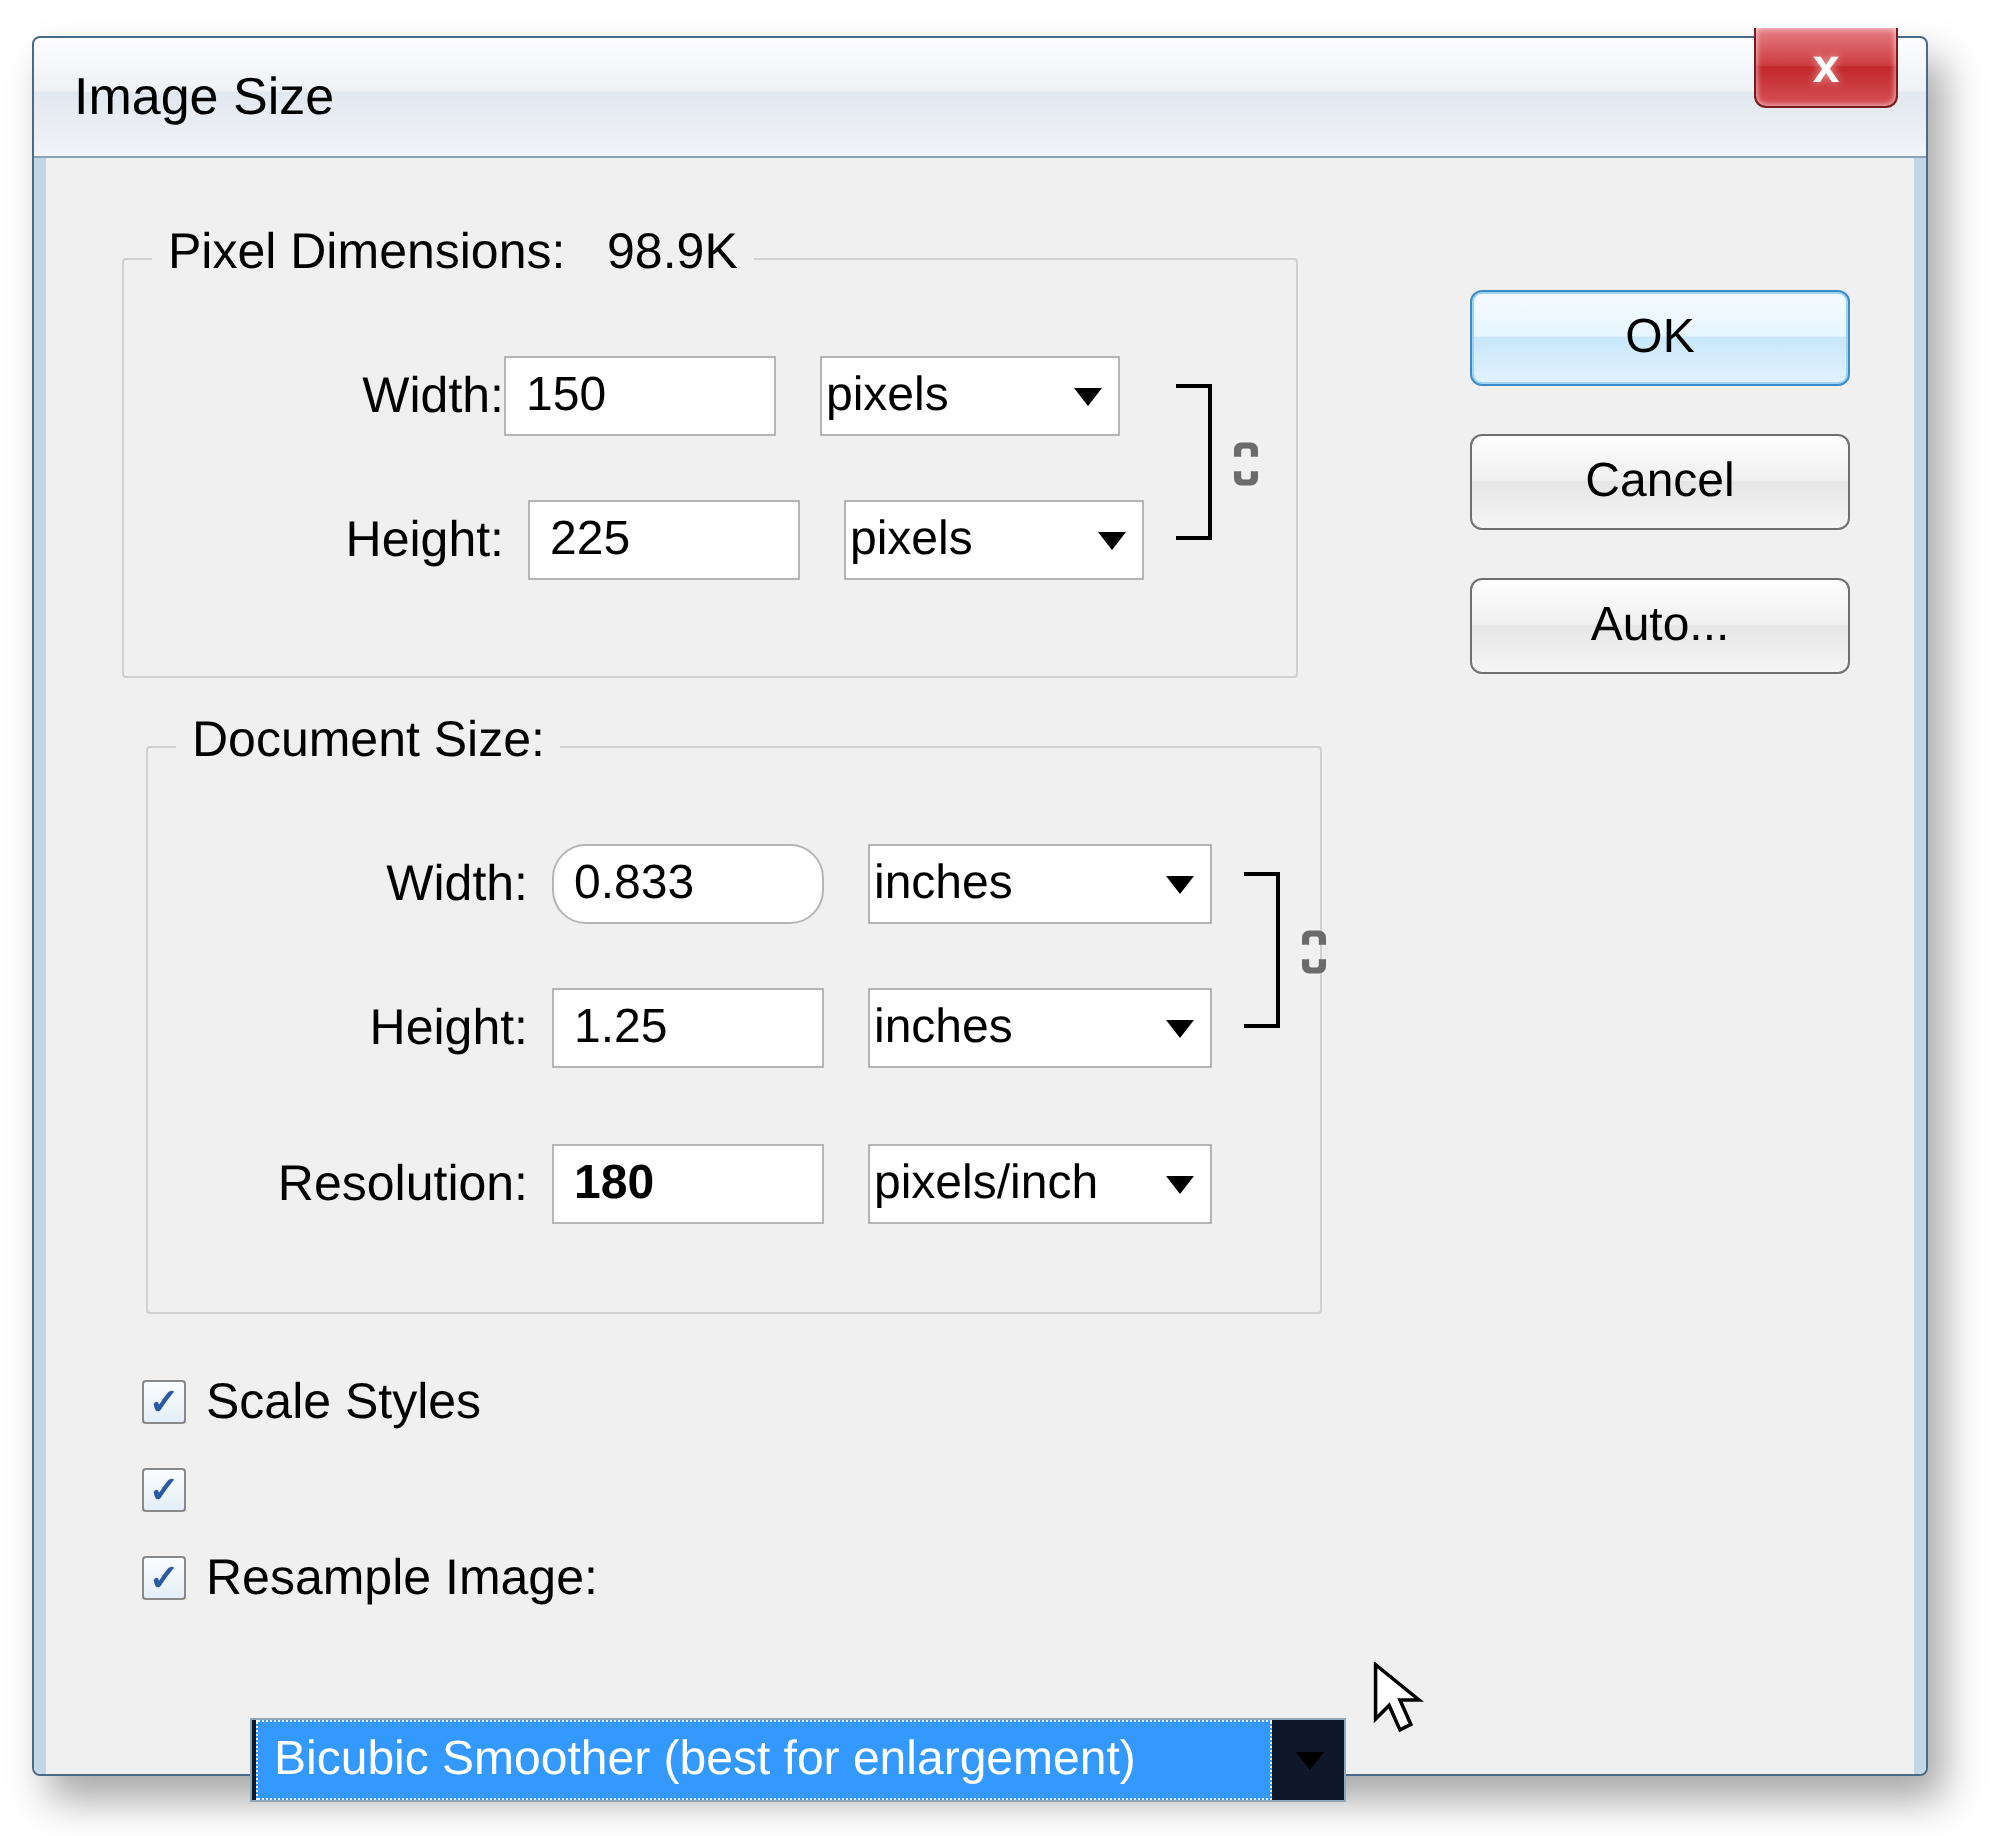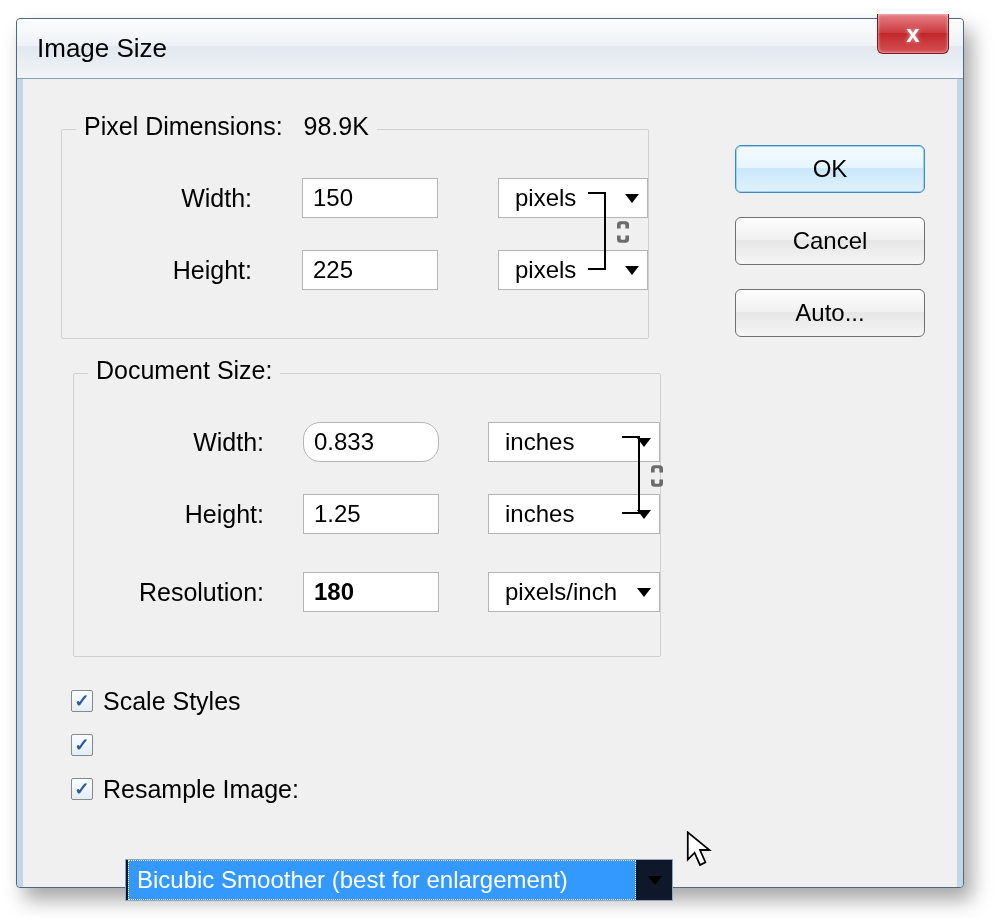--- a/index.html
+++ b/index.html
@@ -74,31 +74,31 @@
   .group {
     position:absolute; border:1px solid #d0d0d0; border-radius:2px;
   }
   .group .legend {
     position:absolute; left:14px; top:-18px; background:#f0f0f0;
     padding:0 8px; font-size:25px; color:#000; white-space:nowrap;
   }
   .g1 { left:28px; top:30px; width:588px; height:210px; }
   .g2 { left:40px; top:274px; width:588px; height:284px; }
 
-  .row { position:absolute; height:44px; display:flex; align-items:center;justify-content:space-between; }
+  .row { position:absolute; height:44px; display:flex; align-items:center; }
   .lbl { font-size:25px; color:#000; text-align:right; }
   .num-input {
     width:136px; height:40px; font-size:24px; padding:4px 10px;
     border:1px solid #b5b5b5; background:#fff; color:#000;
   }
   .num-input.sm { width:136px; }
   .sel {
     height:40px; border:1px solid #b5b5b5; background:#fff;
     display:flex; align-items:center; justify-content:space-between;
-    padding:0 8px 0 16px; font-size:24px; color:#000;
+    padding:0 8px 0 2px; font-size:24px; color:#000;
     cursor:default;
   }
   .sel .tri {
     width:0;height:0;border-left:7px solid transparent;border-right:7px solid transparent;
     border-top:9px solid #000; margin-left:10px;
   }
 
   
   .bracket {
     position:absolute; border-right:2px solid #000;
@@ -175,21 +175,21 @@
 
         <div class="group g1">
           <div class="legend">
             <span>Pixel Dimensions:</span>
             &nbsp;
             <span>98.9K</span>
           </div>
 
           <div class="row" style="left:0; top:46px; width:100%;">
             <div class="lbl" style="width:190px;">Width:</div>
-            <input class="num-input" style="margin-left: 12px;" value="150">
+            <input class="num-input" style="" value="150">
             <div class="sel" style="width:150px; margin-left:22px;">
               <span>pixels</span>
               <span class="tri"></span>
             </div>
           </div>
 
           <div class="row" style="left:0; top:118px; width:100%;">
             <div class="lbl" style="width:190px;">Height:</div>
             <input class="num-input" style="margin-left: 12px;" value="225">
             <div class="sel" style="width:150px; margin-left:22px;">

